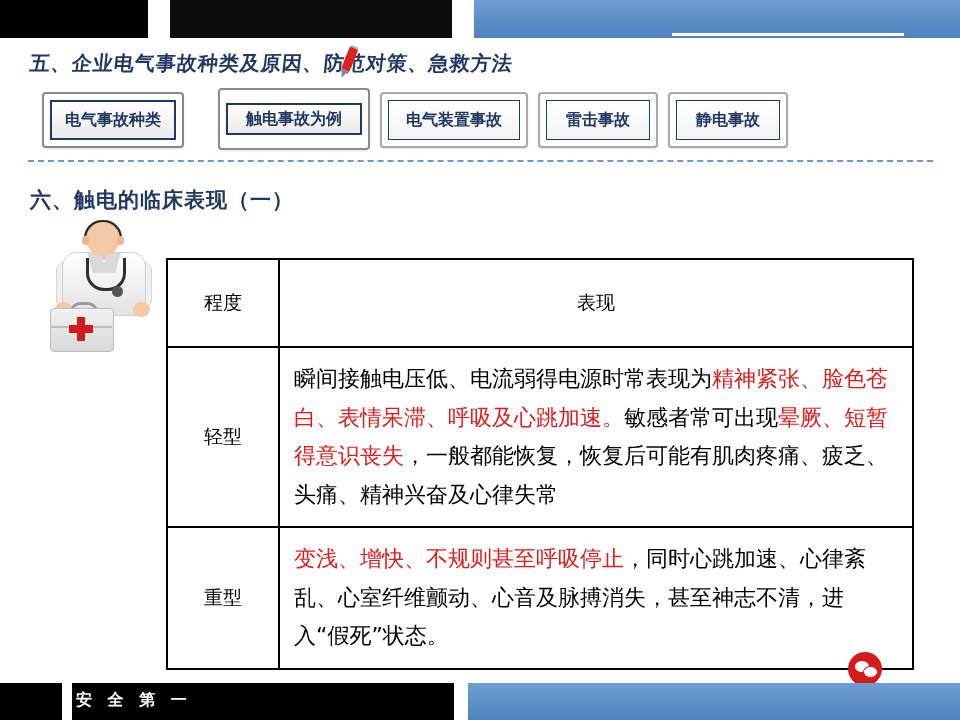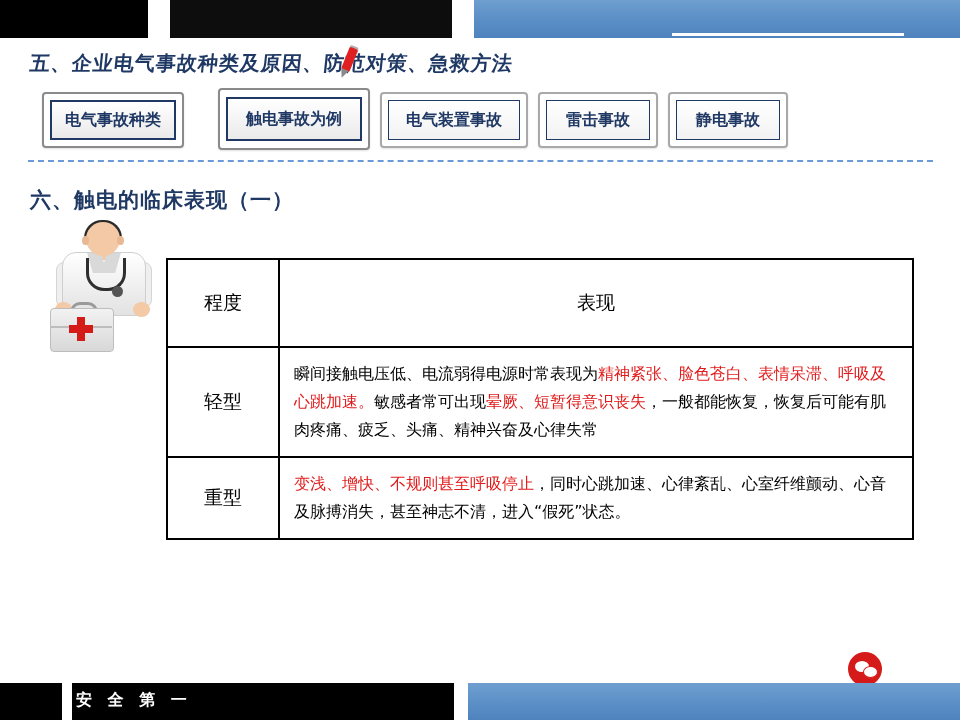--- a/index.html
+++ b/index.html
@@ -109,21 +109,21 @@
     border-collapse:collapse;
     table-layout:fixed;
   }
   .tbl td{
     border:2px solid #000;
     vertical-align:middle;
     font-family:"DejaVu Sans",sans-serif;
     color:#000;
   }
   .col-deg{width:108px;text-align:center;font-size:19px;margin-top:8px;}
-  .col-man{padding:12px 14px;font-size:16px;line-height:1.75;}
+  .col-man{padding:12px 14px;font-size:22px;line-height:1.75;}
   .hdr{height:62px;text-align:center;font-size:19px;}
   .red{color:#e11b1b;}
 
   
   .botbar{position:absolute;left:0;top:683px;width:960px;height:37px;}
   .botbar .b-black1{position:absolute;left:0;top:0;width:62px;height:37px;background:#000;}
   .botbar .b-white1{position:absolute;left:62px;top:0;width:10px;height:37px;background:#fff;}
   .botbar .b-black2{position:absolute;left:72px;top:0;width:382px;height:37px;background:#000;}
   .botbar .b-white2{position:absolute;left:454px;top:0;width:14px;height:37px;background:#fff;}
   .botbar .b-blue{position:absolute;left:468px;top:0;width:492px;height:37px;
@@ -158,21 +158,21 @@
   <div class="cap"></div>
   <div class="body"></div>
   <div class="tip"></div>
 </div>
 
 <div class="tabrow">
   <div class="tab active" style="left:14px;width:142px;">
     <div class="inner">电气事故种类</div>
   </div>
   <div class="tab active" style="left:190px;width:152px;top:-4px;height:62px;">
-    <div class="inner" style="height:44px;">触电事故为例</div>
+    <div class="inner" style="height:32px;">触电事故为例</div>
   </div>
   <div class="tab" style="left:510px;width:120px;">
     <div class="inner">雷击事故</div>
   </div>
   <div class="tab" style="left:352px;width:148px;">
     <div class="inner">电气装置事故</div>
   </div>
   <div class="tab" style="left:640px;width:120px;">
     <div class="inner">静电事故</div>
   </div>

